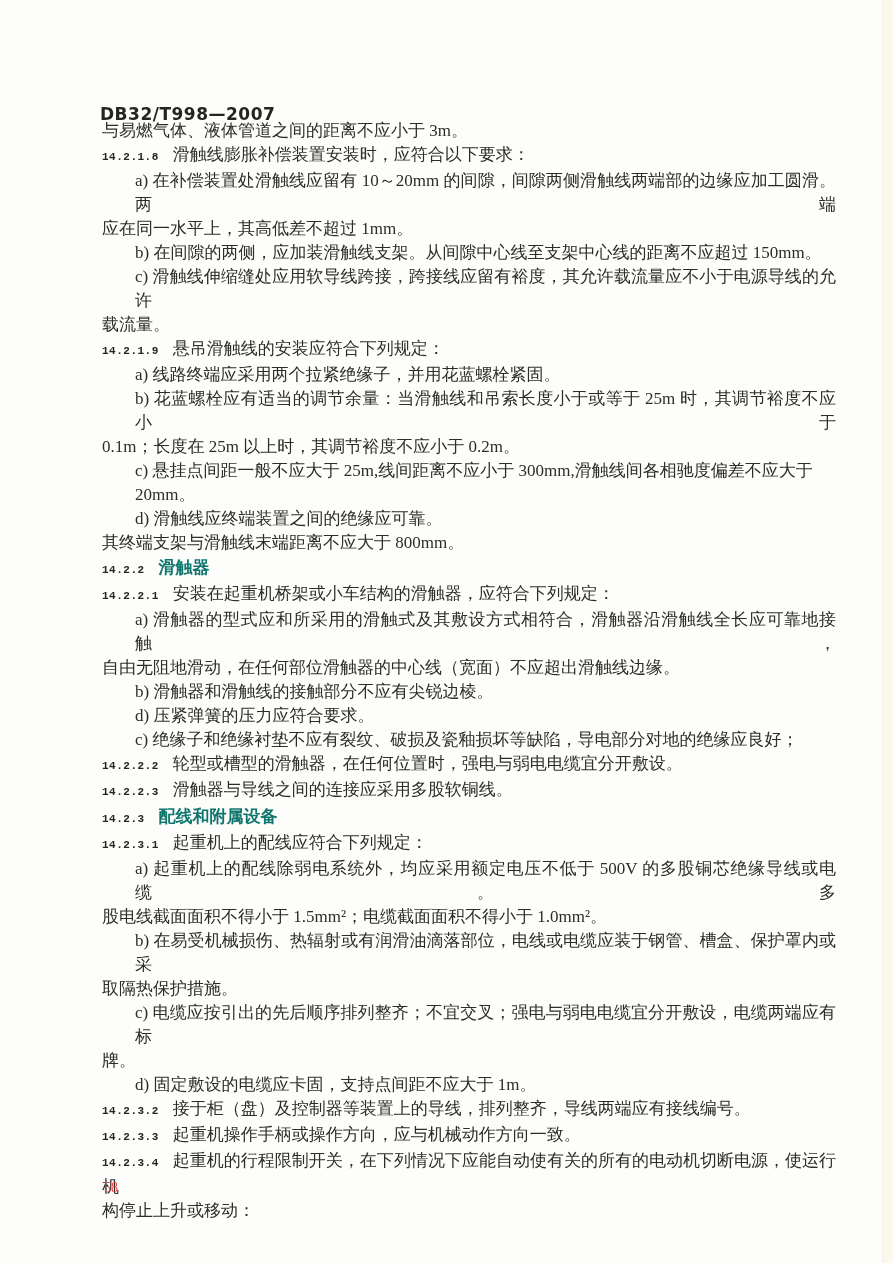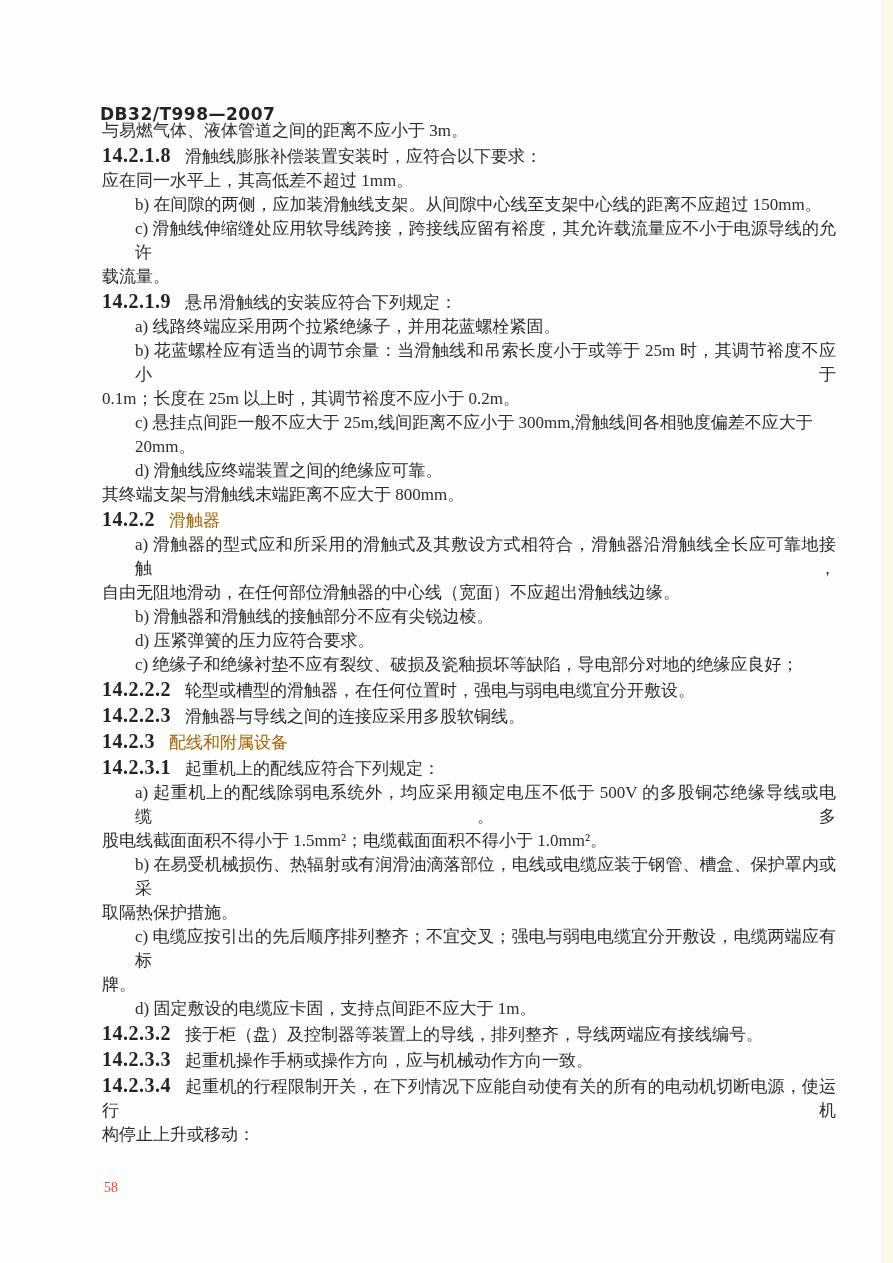--- a/index.html
+++ b/index.html
@@ -32,55 +32,57 @@
     line-height: 24px;
     min-height: 24px;
     text-align: left;
     text-justify: inter-character;
     white-space: normal;
   }
   .line.full { text-align: justify; text-align-last: justify; }
   .line.item { padding-left: 33px; }
   .line.item.full { padding-left: 33px; }
   .num {
-    font-family: Liberation Serif, serif;
-    font-weight: bold; font-size: 20px; letter-spacing: 0.5px;
+    font-family: Liberation Mono, monospace;
+    font-weight: bold; font-size: 11px; letter-spacing: 0.5px;
     margin-right: 14px;
     color: #262422;
   }
   .line.heading .txt {
     font-family: "DejaVu Sans", "Liberation Sans", sans-serif;
-    font-weight: normal; font-size: 17px;
-    color: #a16207;
+    font-weight: bold; font-size: 17px;
+    color: #0f766e;
   }
   .doc-footer {
     position: absolute; left: 104px; top: 1180px;
     font-size: 14px; color: #ef4444;
   }
 </style>
 </head>
 <body>
 
 <div class="doc-header">DB32/T998—2007</div>
 
 <div class="doc-body" id="body-lines">
     <div class="line plain"><span class="txt">与易燃气体、液体管道之间的距离不应小于 3m。</span></div>
     <div class="line clause"><span class="num">14.2.1.8</span><span class="txt">滑触线膨胀补偿装置安装时，应符合以下要求：</span></div>
+    <div class="line item full"><span class="txt">a) 在补偿装置处滑触线应留有 10～20mm 的间隙，间隙两侧滑触线两端部的边缘应加工圆滑。两端</span></div>
     <div class="line plain"><span class="txt">应在同一水平上，其高低差不超过 1mm。</span></div>
     <div class="line item"><span class="txt">b) 在间隙的两侧，应加装滑触线支架。从间隙中心线至支架中心线的距离不应超过 150mm。</span></div>
     <div class="line item full"><span class="txt">c) 滑触线伸缩缝处应用软导线跨接，跨接线应留有裕度，其允许载流量应不小于电源导线的允许</span></div>
     <div class="line plain"><span class="txt">载流量。</span></div>
     <div class="line clause"><span class="num">14.2.1.9</span><span class="txt">悬吊滑触线的安装应符合下列规定：</span></div>
     <div class="line item"><span class="txt">a) 线路终端应采用两个拉紧绝缘子，并用花蓝螺栓紧固。</span></div>
     <div class="line item full"><span class="txt">b) 花蓝螺栓应有适当的调节余量：当滑触线和吊索长度小于或等于 25m 时，其调节裕度不应小于</span></div>
     <div class="line plain"><span class="txt">0.1m；长度在 25m 以上时，其调节裕度不应小于 0.2m。</span></div>
     <div class="line item"><span class="txt">c) 悬挂点间距一般不应大于 25m,线间距离不应小于 300mm,滑触线间各相驰度偏差不应大于 20mm。</span></div>
     <div class="line item"><span class="txt">d) 滑触线应终端装置之间的绝缘应可靠。</span></div>
     <div class="line plain"><span class="txt">其终端支架与滑触线末端距离不应大于 800mm。</span></div>
     <div class="line heading"><span class="num">14.2.2</span><span class="txt">滑触器</span></div>
+    <div class="line clause"><span class="num">14.2.2.1</span><span class="txt">安装在起重机桥架或小车结构的滑触器，应符合下列规定：</span></div>
     <div class="line item full"><span class="txt">a) 滑触器的型式应和所采用的滑触式及其敷设方式相符合，滑触器沿滑触线全长应可靠地接触，</span></div>
     <div class="line plain"><span class="txt">自由无阻地滑动，在任何部位滑触器的中心线（宽面）不应超出滑触线边缘。</span></div>
     <div class="line item"><span class="txt">b) 滑触器和滑触线的接触部分不应有尖锐边棱。</span></div>
     <div class="line item"><span class="txt">d) 压紧弹簧的压力应符合要求。</span></div>
     <div class="line item"><span class="txt">c) 绝缘子和绝缘衬垫不应有裂纹、破损及瓷釉损坏等缺陷，导电部分对地的绝缘应良好；</span></div>
     <div class="line clause"><span class="num">14.2.2.2</span><span class="txt">轮型或槽型的滑触器，在任何位置时，强电与弱电电缆宜分开敷设。</span></div>
     <div class="line clause"><span class="num">14.2.2.3</span><span class="txt">滑触器与导线之间的连接应采用多股软铜线。</span></div>
     <div class="line heading"><span class="num">14.2.3</span><span class="txt">配线和附属设备</span></div>
     <div class="line clause"><span class="num">14.2.3.1</span><span class="txt">起重机上的配线应符合下列规定：</span></div>
     <div class="line item full"><span class="txt">a) 起重机上的配线除弱电系统外，均应采用额定电压不低于 500V 的多股铜芯绝缘导线或电缆。多</span></div>

